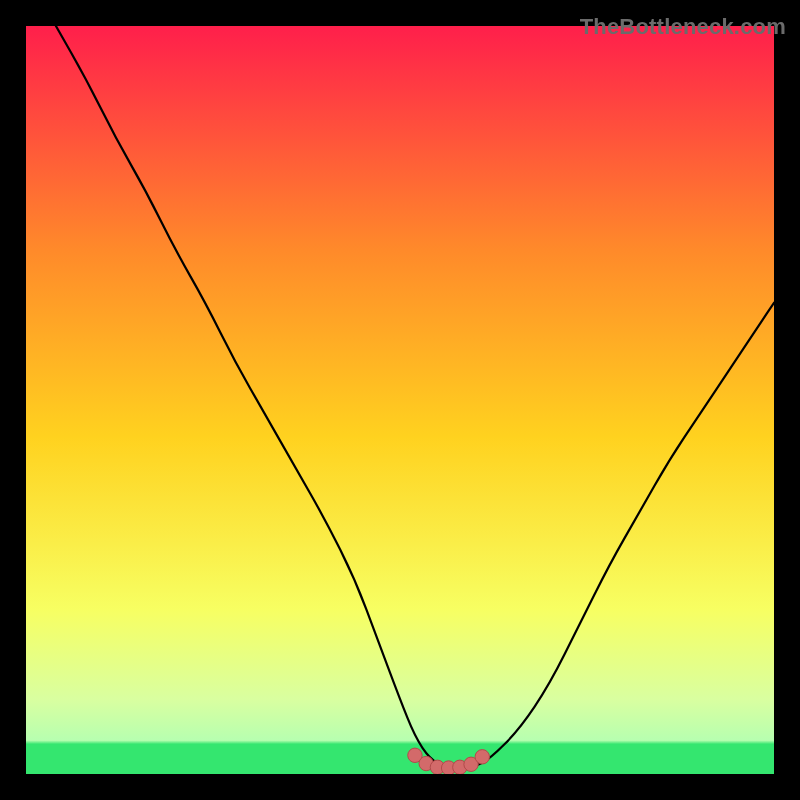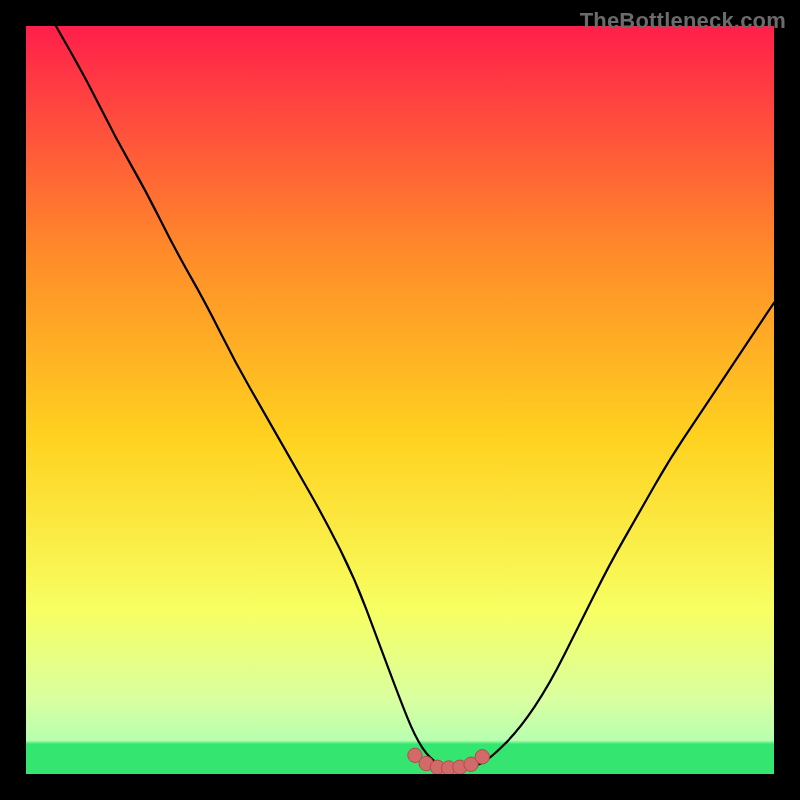--- a/index.html
+++ b/index.html
@@ -12,21 +12,21 @@
     font-family: Arial, Helvetica, sans-serif;
   }
   .frame {
     position: relative;
     width: 800px;
     height: 800px;
     background: #000;
   }
   .watermark {
     position: absolute;
-    top: 8px;
+    top: 14px;
     right: 14px;
     color: #6b6b6b;
     font-size: 22px;
     font-weight: 600;
     letter-spacing: 0.2px;
     z-index: 50;
   }
   .plot-wrap {
     position: absolute;
     left: 26px;

